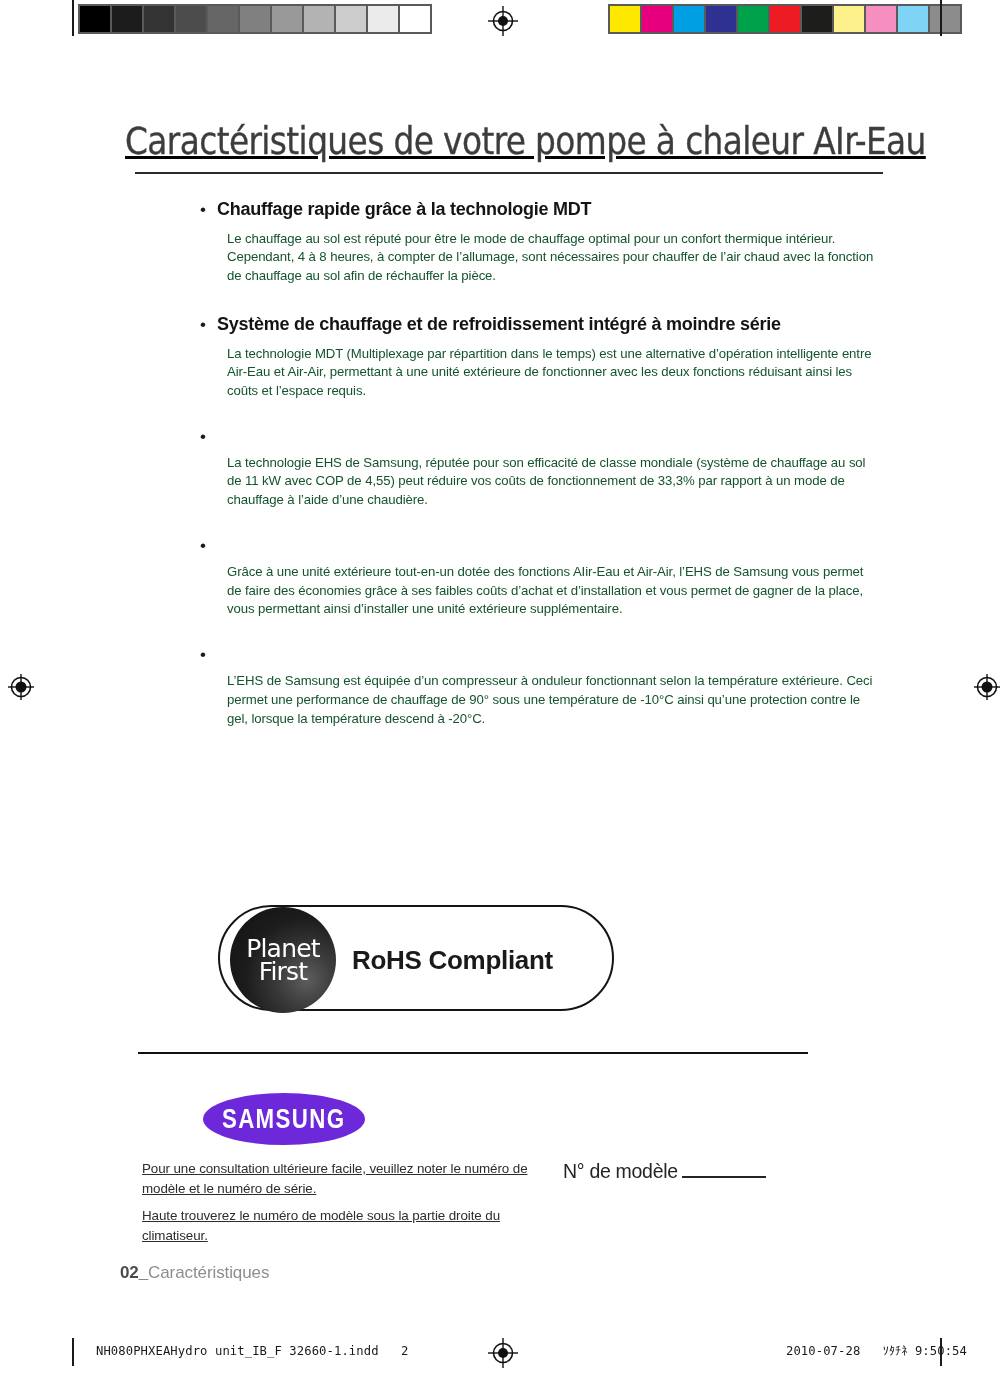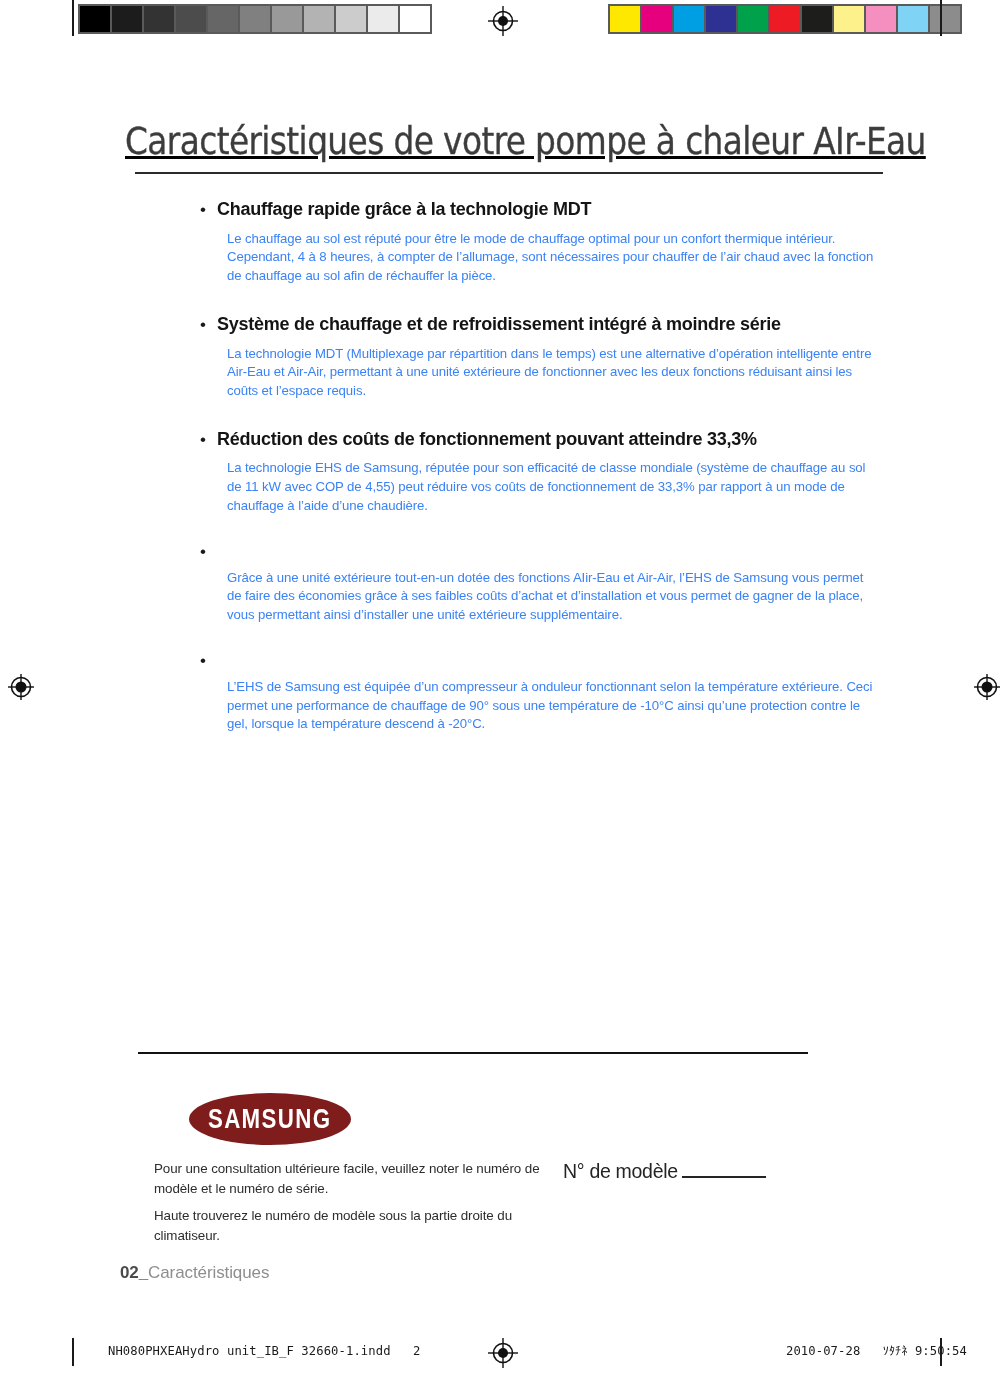--- a/index.html
+++ b/index.html
@@ -102,21 +102,21 @@
     font-weight: bold;
     color: #141414;
     letter-spacing: -0.25px;
     line-height: 1.26;
   }
   .sec-body {
     margin-left: 27px;
     margin-top: 9px;
     font-size: 13.2px;
     line-height: 1.42;
-    color: #3b82f6;
+    color: #14532d;
     letter-spacing: -0.1px;
     max-width: 652px;
   }
 
   
   #rohs-pill {
     position: absolute;
     left: 218px;
     top: 905px;
     width: 396px;
@@ -166,25 +166,25 @@
     left: 138px;
     top: 1052px;
     width: 670px;
     height: 2px;
     background: #111;
   }
 
   
   #samsung-logo {
     position: absolute;
-    left: 189px;
+    left: 203px;
     top: 1093px;
     width: 162px;
     height: 52px;
-    background: #7f1d1d;
+    background: #6d28d9;
     border-radius: 50%;
     display: flex;
     align-items: center;
     justify-content: center;
   }
   #samsung-logo span {
     color: #ffffff;
     font-size: 23px;
     font-weight: bold;
     letter-spacing: 1.4px;
@@ -196,21 +196,21 @@
   #footer-note {
     position: absolute;
     left: 142px;
     top: 1159px;
     width: 400px;
     font-size: 13.4px;
     line-height: 1.46;
     color: #2d2d2d;
     letter-spacing: -0.1px;
   }
-  #footer-note p { margin: 0 0 8px 12px; }
+  #footer-note p { margin: 0 0 8px 0; text-decoration: underline; }
   #footer-note p:last-child { margin-bottom: 0; }
 
   #model-block {
     position: absolute;
     left: 563px;
     top: 1157px;
     font-size: 19.5px;
     line-height: 1.48;
     color: #242424;
     letter-spacing: -0.3px;
@@ -250,21 +250,21 @@
     height: 30px;
   }
   .print-text {
     position: absolute;
     font-family: "DejaVu Sans Mono", "Liberation Mono", monospace;
     font-size: 12.2px;
     color: #1a1a1a;
     letter-spacing: 0.1px;
     white-space: pre;
   }
-  #print-file { left: 96px; top: 6px; padding-left: 12px; }
+  #print-file { left: 84px; top: 6px; padding-left: 12px; }
   #print-date { left: 786px; top: 6px; }
   .tick {
     position: absolute;
     background: #1a1a1a;
     width: 1.6px;
   }
 </style>
 </head>
 <body>
 
@@ -346,41 +346,47 @@
       <div class="sec-head">
         <span class="bullet-dot">•</span>
         <span class="sec-title">Système de chauffage et de refroidissement intégré à moindre série</span>
       </div>
       <div class="sec-body">La technologie MDT (Multiplexage par répartition dans le temps) est une alternative d’opération intelligente entre Air-Eau et Air-Air, permettant à une unité extérieure de fonctionner avec les deux fonctions réduisant ainsi les coûts et l’espace requis.</div>
     </div>
 
     <div class="section">
       <div class="sec-head">
         <span class="bullet-dot">•</span>
-        <span class="sec-title">Réduction des coûts de fonctionnement pouvant atteindre 33,3%</span>
       </div>
       <div class="sec-body">La technologie EHS de Samsung, réputée pour son efficacité de classe mondiale (système de chauffage au sol de 11 kW avec COP de 4,55) peut réduire vos coûts de fonctionnement de 33,3% par rapport à un mode de chauffage à l’aide d’une chaudière.</div>
     </div>
 
     <div class="section">
       <div class="sec-head">
         <span class="bullet-dot">•</span>
       </div>
       <div class="sec-body">Grâce à une unité extérieure tout-en-un dotée des fonctions AIir-Eau et Air-Air, l’EHS de Samsung vous permet de faire des économies grâce à ses faibles coûts d’achat et d’installation et vous permet de gagner de la place, vous permettant ainsi d’installer une unité extérieure supplémentaire.</div>
     </div>
 
     <div class="section">
       <div class="sec-head">
         <span class="bullet-dot">•</span>
       </div>
       <div class="sec-body">L’EHS de Samsung est équipée d’un compresseur à onduleur fonctionnant selon la température extérieure. Ceci permet une performance de chauffage de 90° sous une température de -10°C ainsi qu’une protection contre le gel, lorsque la température descend à -20°C.</div>
     </div>
 
   </div>
 
+  <div id="rohs-pill">
+    <div id="planet-first-badge">
+      <span>Planet</span>
+      <span>First</span>
+    </div>
+    <div id="rohs-label">RoHS Compliant</div>
+  </div>
 
   <div id="footer-rule"></div>
 
   <div id="samsung-logo">
     <span>SAMSUNG</span>
   </div>
 
   <div id="footer-note">
     <p>Pour une consultation ultérieure facile, veuillez noter le numéro de modèle et le numéro de série.</p>
     <p>Haute trouverez le numéro de modèle sous la partie droite du climatiseur.</p>

